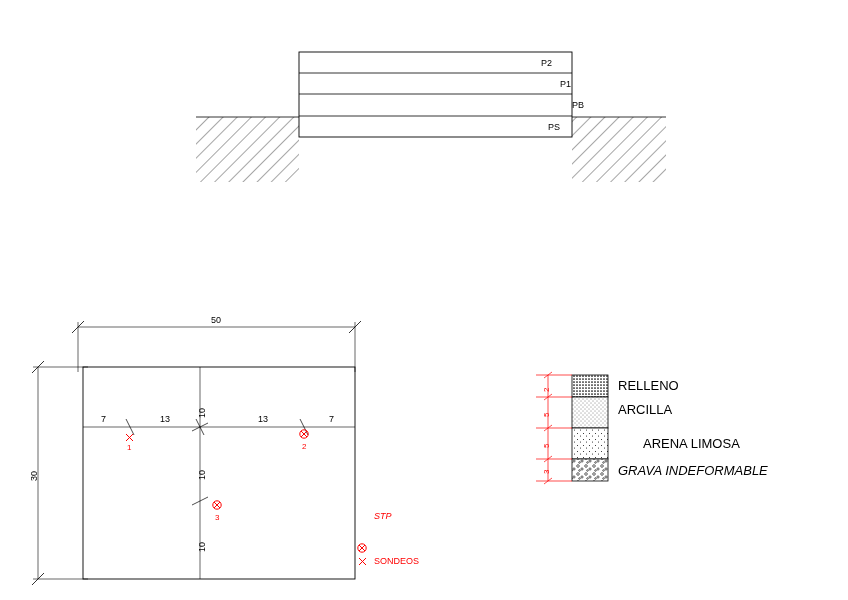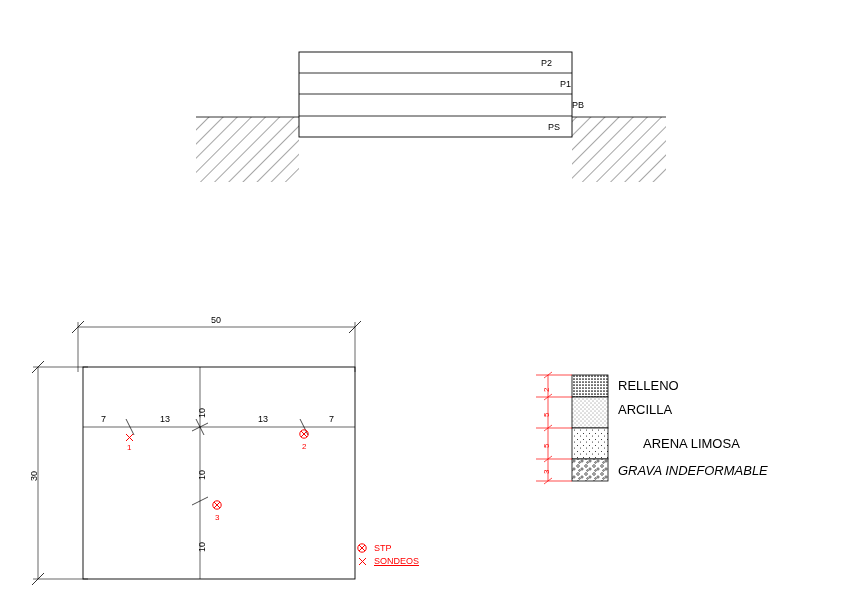--- a/index.html
+++ b/index.html
@@ -191,22 +191,22 @@
   <div class="lbl" style="left:329px; top:415px;">7</div>
 
   <div class="lbl lbl-vert" style="left:198px; top:418px;">10</div>
   <div class="lbl lbl-vert" style="left:198px; top:480px;">10</div>
   <div class="lbl lbl-vert" style="left:198px; top:552px;">10</div>
 
   <div class="lbl lbl-red lbl-small" style="left:127px; top:444px;">1</div>
   <div class="lbl lbl-red lbl-small" style="left:302px; top:443px;">2</div>
   <div class="lbl lbl-red lbl-small" style="left:215px; top:514px;">3</div>
 
-  <div class="lbl lbl-red" style="left:374px; top:544px;">STP</div>
-  <div class="lbl lbl-red" style="left:374px; top:557px;text-decoration:underline;">SONDEOS</div>
+  <div class="lbl lbl-red" style="left:374px; top:512px;font-style:italic;">STP</div>
+  <div class="lbl lbl-red" style="left:374px; top:557px;">SONDEOS</div>
 
   <div class="legend-text" style="left:618px; top:379px;">RELLENO</div>
   <div class="legend-text" style="left:618px; top:403px;">ARCILLA</div>
   <div class="legend-text" style="left:643px; top:437px;">ARENA LIMOSA</div>
   <div class="legend-text" style="left:618px; top:464px;font-style:italic;">GRAVA INDEFORMABLE</div>
 
   <div class="lbl lbl-red lbl-vert lbl-small" style="left:543px; top:392px;">2</div>
   <div class="lbl lbl-red lbl-vert lbl-small" style="left:543px; top:417px;">5</div>
   <div class="lbl lbl-red lbl-vert lbl-small" style="left:543px; top:448px;">5</div>
   <div class="lbl lbl-red lbl-vert lbl-small" style="left:543px; top:474px;">3</div>

